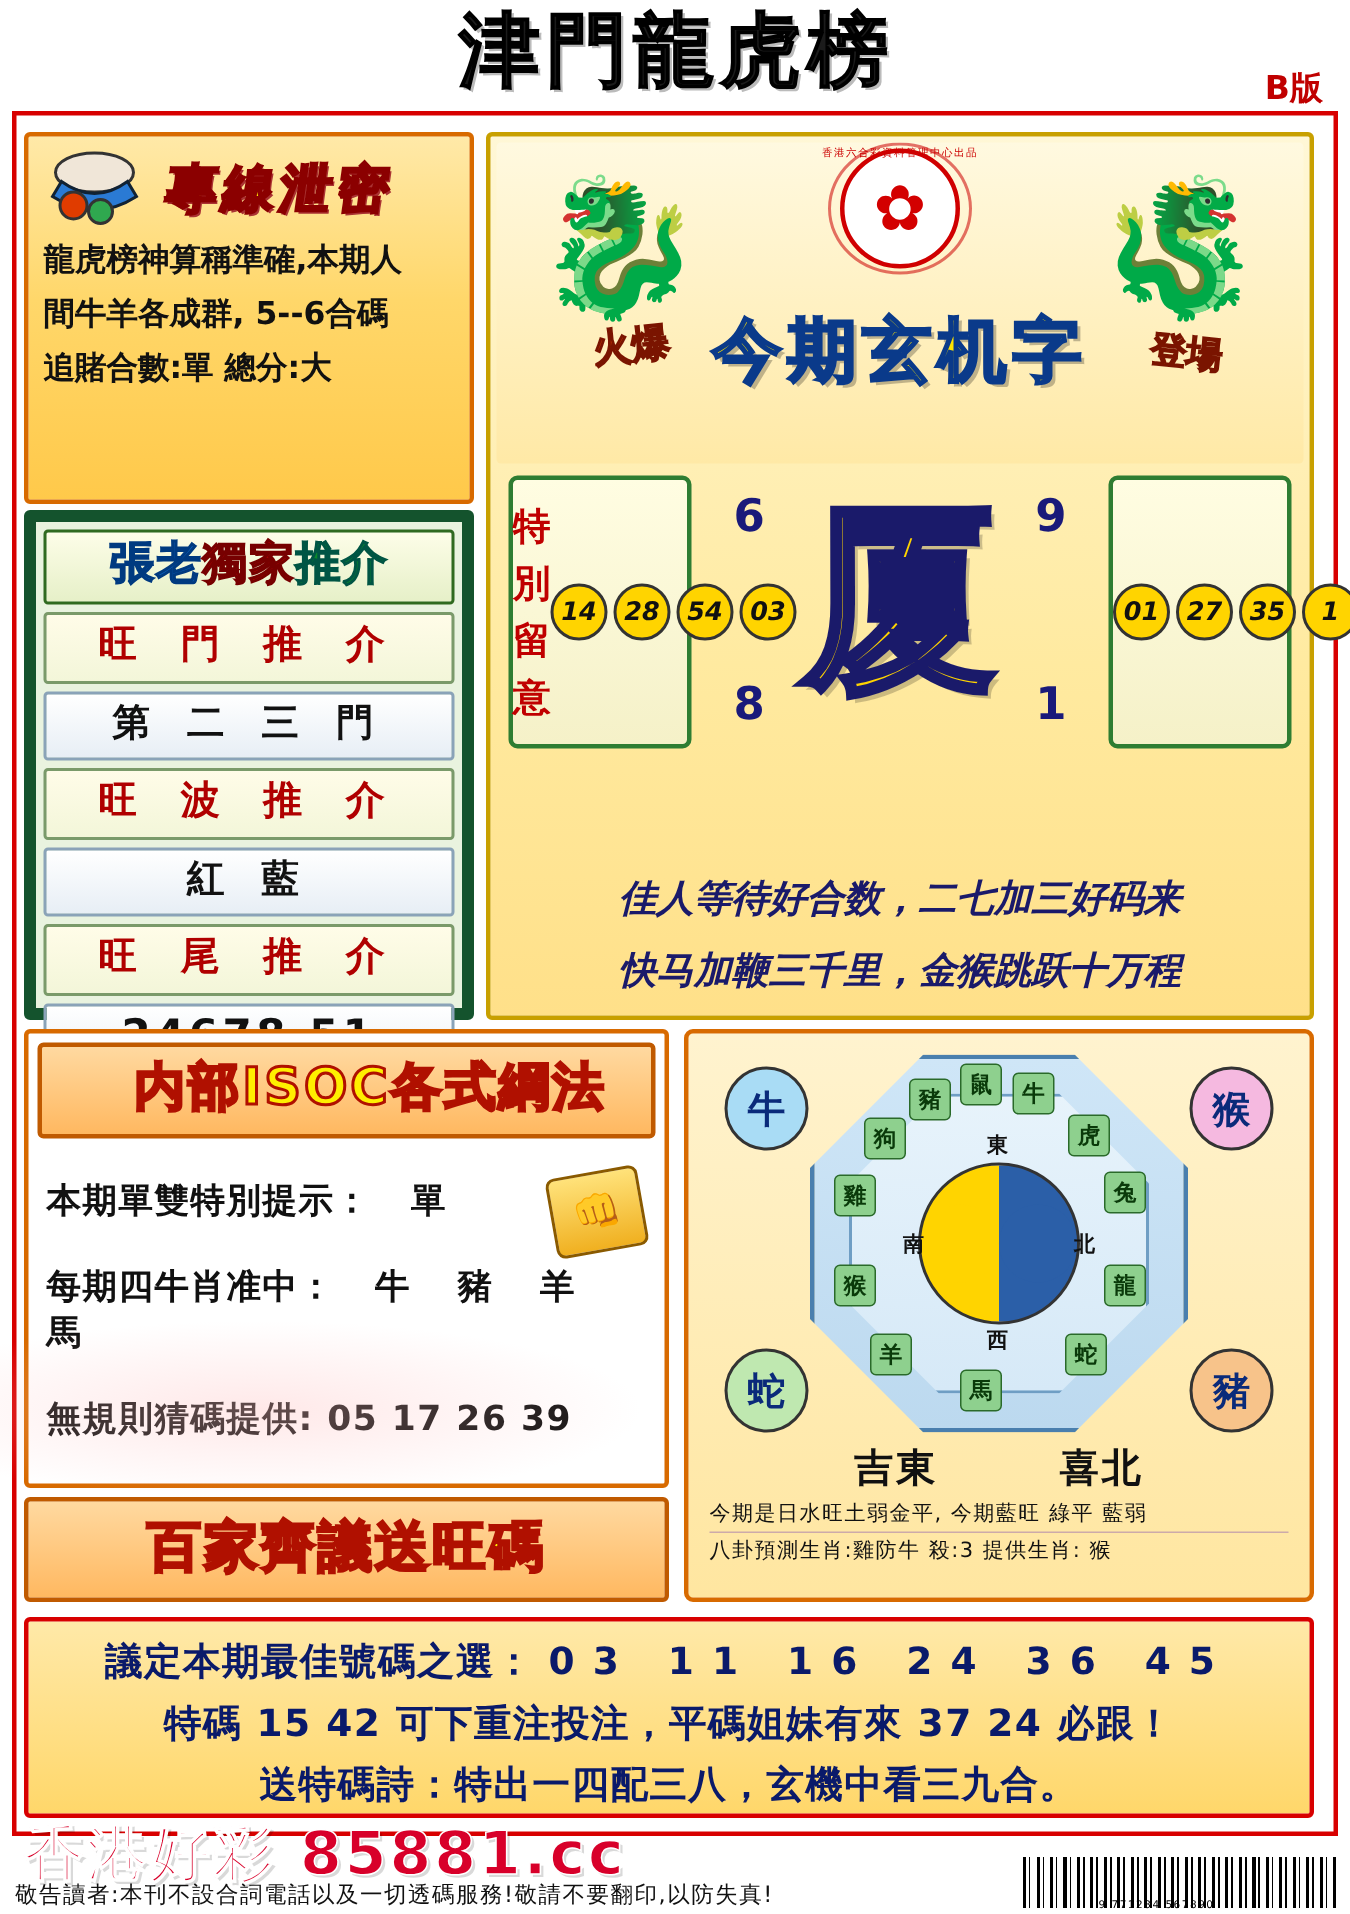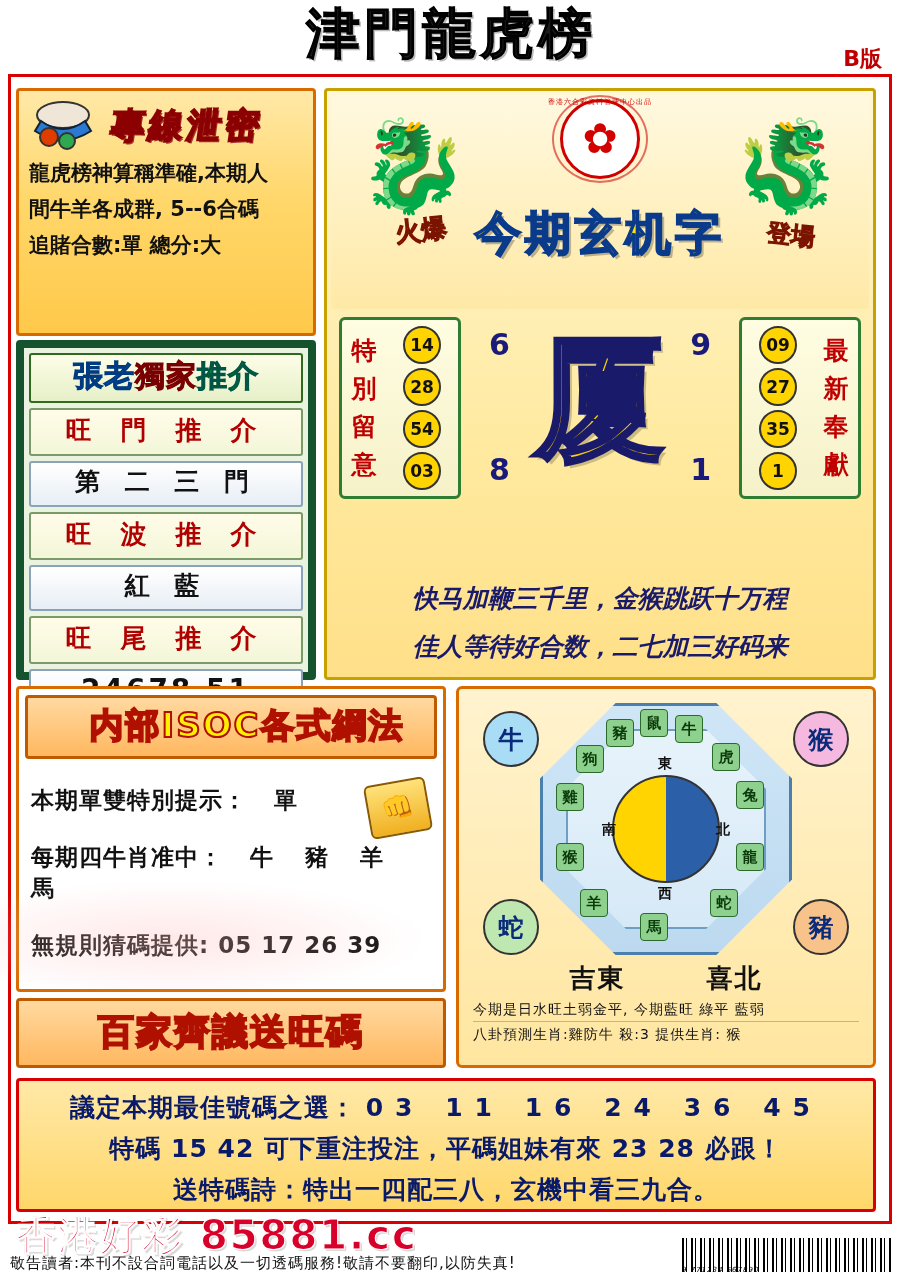--- a/index.html
+++ b/index.html
@@ -167,21 +167,21 @@
     background:linear-gradient(180deg,#fffde2,#f5f1c8);
     display:flex;align-items:center;
   }
   .side-box.left{left:8px;}
   .side-box.right{right:8px;}
   .vlabel{
     width:44px;text-align:center;
     font-size:25px;font-weight:bold;color:#c00000;
     line-height:38px;letter-spacing:0;
   }
-  .balls{display:flex;flex-direction:column;gap:4px;align-items:center;flex:1;}
+  .balls{display:flex;flex-direction:row;gap:4px;align-items:center;flex:1;font-style:italic;}
   .ball{
     width:34px;height:34px;border-radius:50%;
     border:2px solid #333;
     display:flex;align-items:center;justify-content:center;
     font-size:17px;font-weight:bold;color:#111;
   }
   .ball.y{background:#ffd400;}
   .big-char{
     position:absolute;left:50%;top:10px;transform:translateX(-50%);
     font-size:130px;line-height:150px;font-weight:bold;
@@ -330,22 +330,22 @@
   }
   .footer-note{
     position:absolute;left:10px;top:1254px;width:660px;
     font-size:15px;color:#111;letter-spacing:1px;
   }
   .barcode{
     position:absolute;right:8px;top:1238px;width:210px;height:34px;
     background:repeating-linear-gradient(90deg,#000 0 2px,#fff 2px 4px,#000 4px 5px,#fff 5px 9px);
   }
   .barcode-num{
-    position:absolute;right:8px;top:1266px;width:210px;
-    font-size:7px;text-align:left;color:#000;letter-spacing:1px;font-style:italic;
+    position:absolute;right:24px;top:1266px;width:210px;
+    font-size:7px;text-align:center;color:#000;letter-spacing:1px;
   }
   .soft-shadow{
     position:absolute;left:0;top:880px;width:430px;height:120px;
     background:radial-gradient(ellipse at 40% 50%, rgba(255,190,190,.35), rgba(255,255,255,0) 70%);
     pointer-events:none;
   }
 </style>
 </head>
 <body>
 
@@ -422,32 +422,32 @@
       </div>
 
       <div class="big-char">厦</div>
       <div class="corner-num cn-tl">6</div>
       <div class="corner-num cn-tr">9</div>
       <div class="corner-num cn-bl">8</div>
       <div class="corner-num cn-br">1</div>
 
       <div class="side-box right">
         <div class="balls">
-          <div class="ball y">09</div>
+          <div class="ball y">01</div>
           <div class="ball y">27</div>
           <div class="ball y">35</div>
           <div class="ball y">1</div>
         </div>
         <div class="vlabel">最新奉獻</div>
       </div>
     </div>
 
     <div class="xj-poem">
+      <div>佳人等待好合数，二七加三好码来</div>
       <div>快马加鞭三千里，金猴跳跃十万程</div>
-      <div>佳人等待好合数，二七加三好码来</div>
     </div>
   </div>
 
   <div class="panel p-isoc">
     <div class="isoc-title">内部ISOC各式綱法</div>
 
     <div class="glove">👊</div>
 
     <div class="isoc-line">
       <span>本期單雙特別提示：</span>
@@ -507,21 +507,21 @@
       <div class="row">今期是日水旺土弱金平, 今期藍旺 綠平 藍弱</div>
       <div>八卦預測生肖:雞防牛   殺:3   提供生肖: 猴</div>
     </div>
   </div>
 
   <div class="panel p-bottom">
     <div class="bt-line">
       <span>議定本期最佳號碼之選：</span>
       <span class="nums">03   11   16   24   36   45</span>
     </div>
-    <div class="bt-line">特碼  15   42 可下重注投注，平碼姐妹有來  23  28 必跟！</div>
+    <div class="bt-line">特碼  15   42 可下重注投注，平碼姐妹有來  37  24 必跟！</div>
     <div class="bt-line">送特碼詩：特出一四配三八，玄機中看三九合。</div>
   </div>
 
   <div class="watermark">香港好彩 85881.cc</div>
   <div class="footer-note">敬告讀者:本刊不設合詞電話以及一切透碼服務!敬請不要翻印,以防失真!</div>
   <div class="barcode"></div>
   <div class="barcode-num">9 771234 567890</div>
 
 </div>
 

